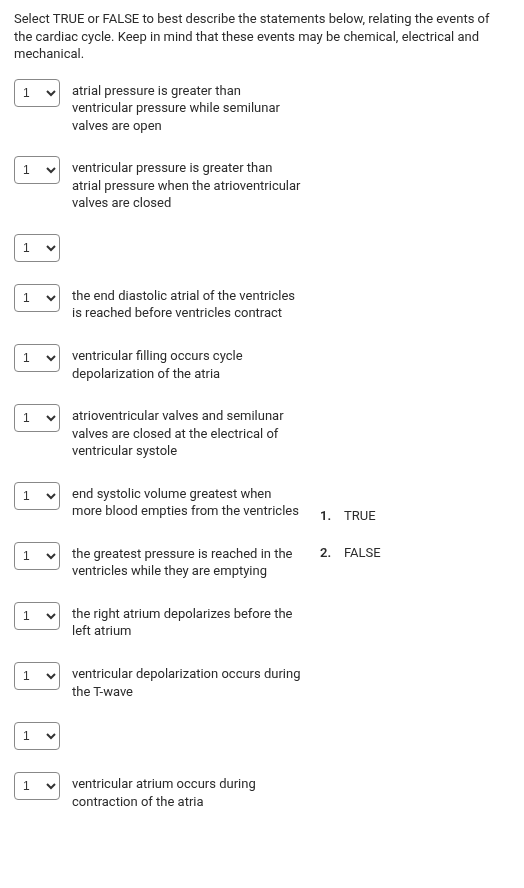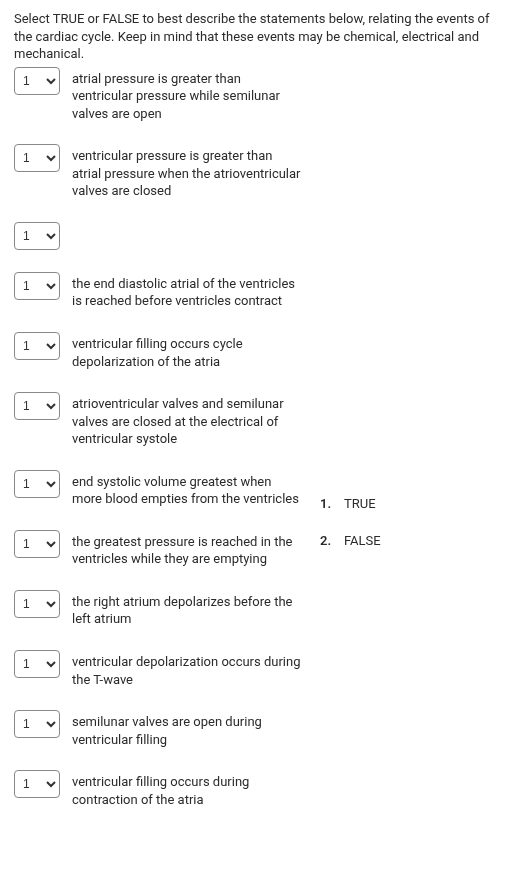--- a/index.html
+++ b/index.html
@@ -5,21 +5,21 @@
   * { box-sizing: border-box; margin: 0; padding: 0; }
   body {
     font-family: -apple-system, BlinkMacSystemFont, "Segoe UI", Roboto, Helvetica, Arial, sans-serif;
     font-size: 13px;
     color: #2b2b2b;
     width: 524px;
     padding: 10px 14px 20px 14px;
     line-height: 1.35;
   }
   .instructions {
-    margin-bottom: 4px;
+    margin-bottom: 16px;
   }
   .content {
     display: flex;
     gap: 16px;
   }
   .questions {
     flex: 0 0 290px;
   }
   .q-row {
     display: flex;
@@ -133,28 +133,27 @@
       <div class="select-wrap">
         <select class="sel"><option>1</option></select>
       </div>
       <div class="stmt">ventricular depolarization occurs during the T-wave</div>
     </div>
 
     <div class="q-row">
       <div class="select-wrap">
         <select class="sel"><option>1</option></select>
       </div>
-      <div class="stmt">semilunar valves are open during ventricular filling</div>
     </div>
 
     <div class="q-row">
       <div class="select-wrap">
         <select class="sel"><option>1</option></select>
       </div>
-      <div class="stmt">ventricular filling occurs during contraction of the atria</div>
+      <div class="stmt">ventricular atrium occurs during contraction of the atria</div>
     </div>
 
   </div>
 
   <div class="options">
     <div class="opt-row">
       <span class="opt-num">1.</span>
       <span>TRUE</span>
     </div>
     <div class="opt-row">

